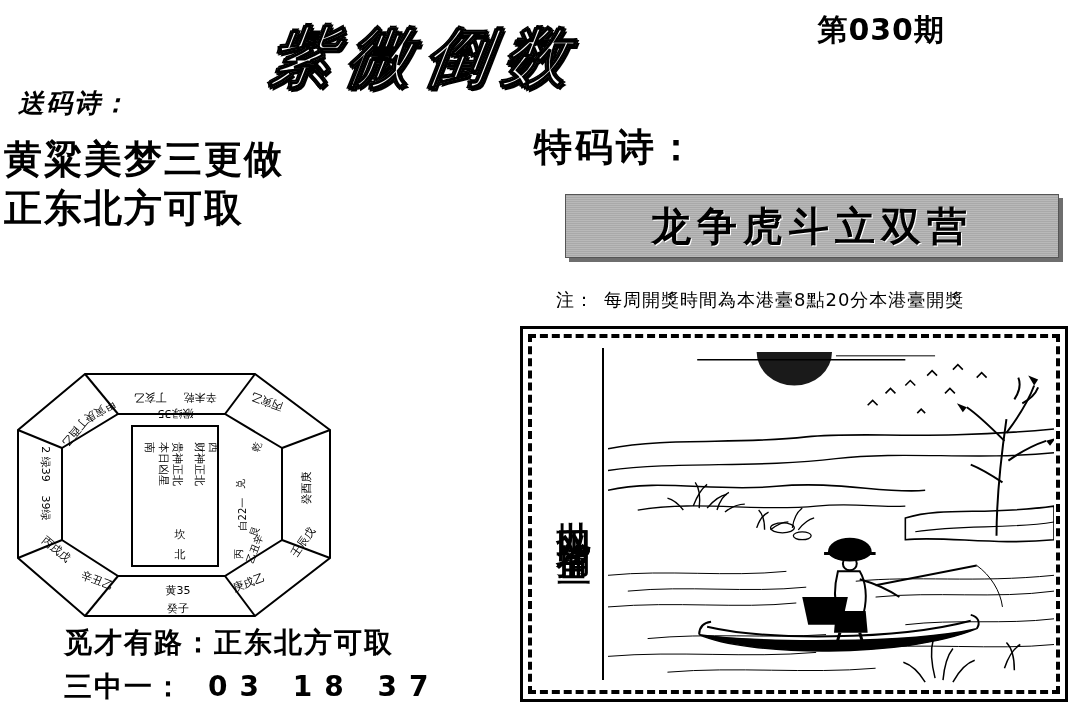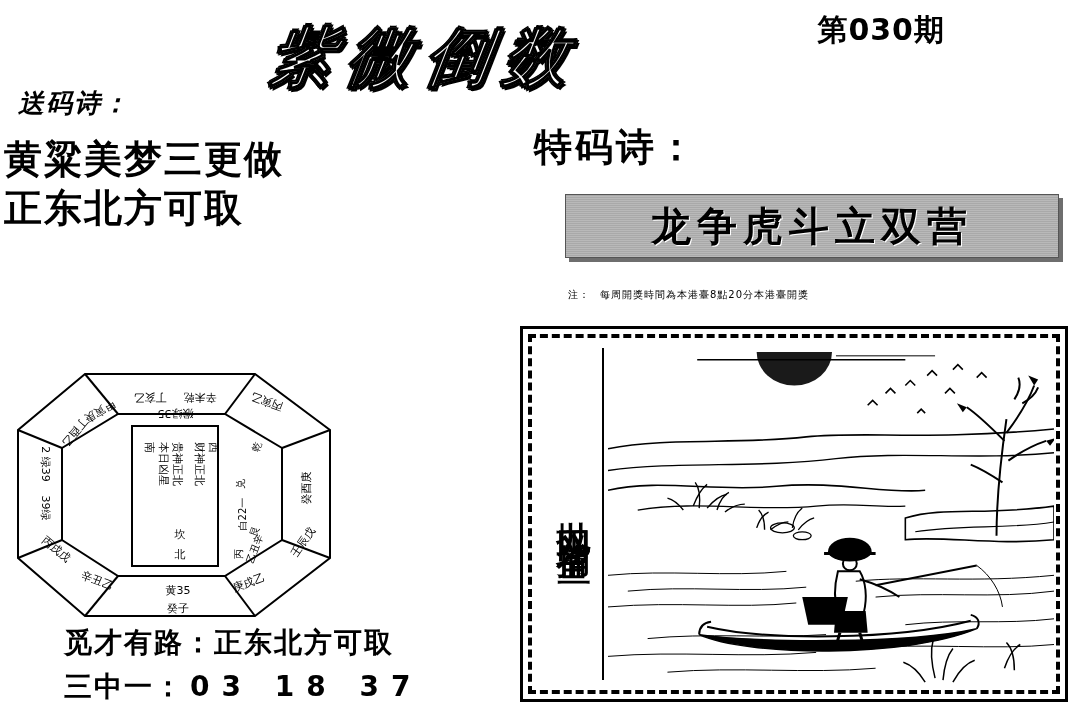--- a/index.html
+++ b/index.html
@@ -103,21 +103,21 @@
     position: absolute;
     left: 64px;
     top: 668px;
     font-size: 28px;
     font-weight: bold;
     letter-spacing: 2px;
     font-family: "DejaVu Serif", serif;
     white-space: nowrap;
   }
   .pick-line .nums {
-    margin-left: 6px;
+    margin-left: 24px;
     letter-spacing: 12px;
     font-family: "DejaVu Sans", sans-serif;
   }
 
   
   .special-label {
     position: absolute;
     left: 534px;
     top: 122px;
     font-size: 38px;
@@ -143,23 +143,23 @@
   .special-banner span {
     font-size: 40px;
     font-weight: bold;
     letter-spacing: 6px;
     font-family: "DejaVu Serif", serif;
     color: #000;
     text-shadow: 1px 1px 0 #fff;
   }
   .note-line {
     position: absolute;
-    left: 568px;
+    left: 556px;
     top: 288px;
-    font-size: 10px;
+    font-size: 18px;
     letter-spacing: 1px;
     font-family: "DejaVu Sans", sans-serif;
     white-space: nowrap;
   }
   .note-line .note-tag { margin-right: 10px; }
 
   
   .pic-frame {
     position: absolute;
     left: 520px;

